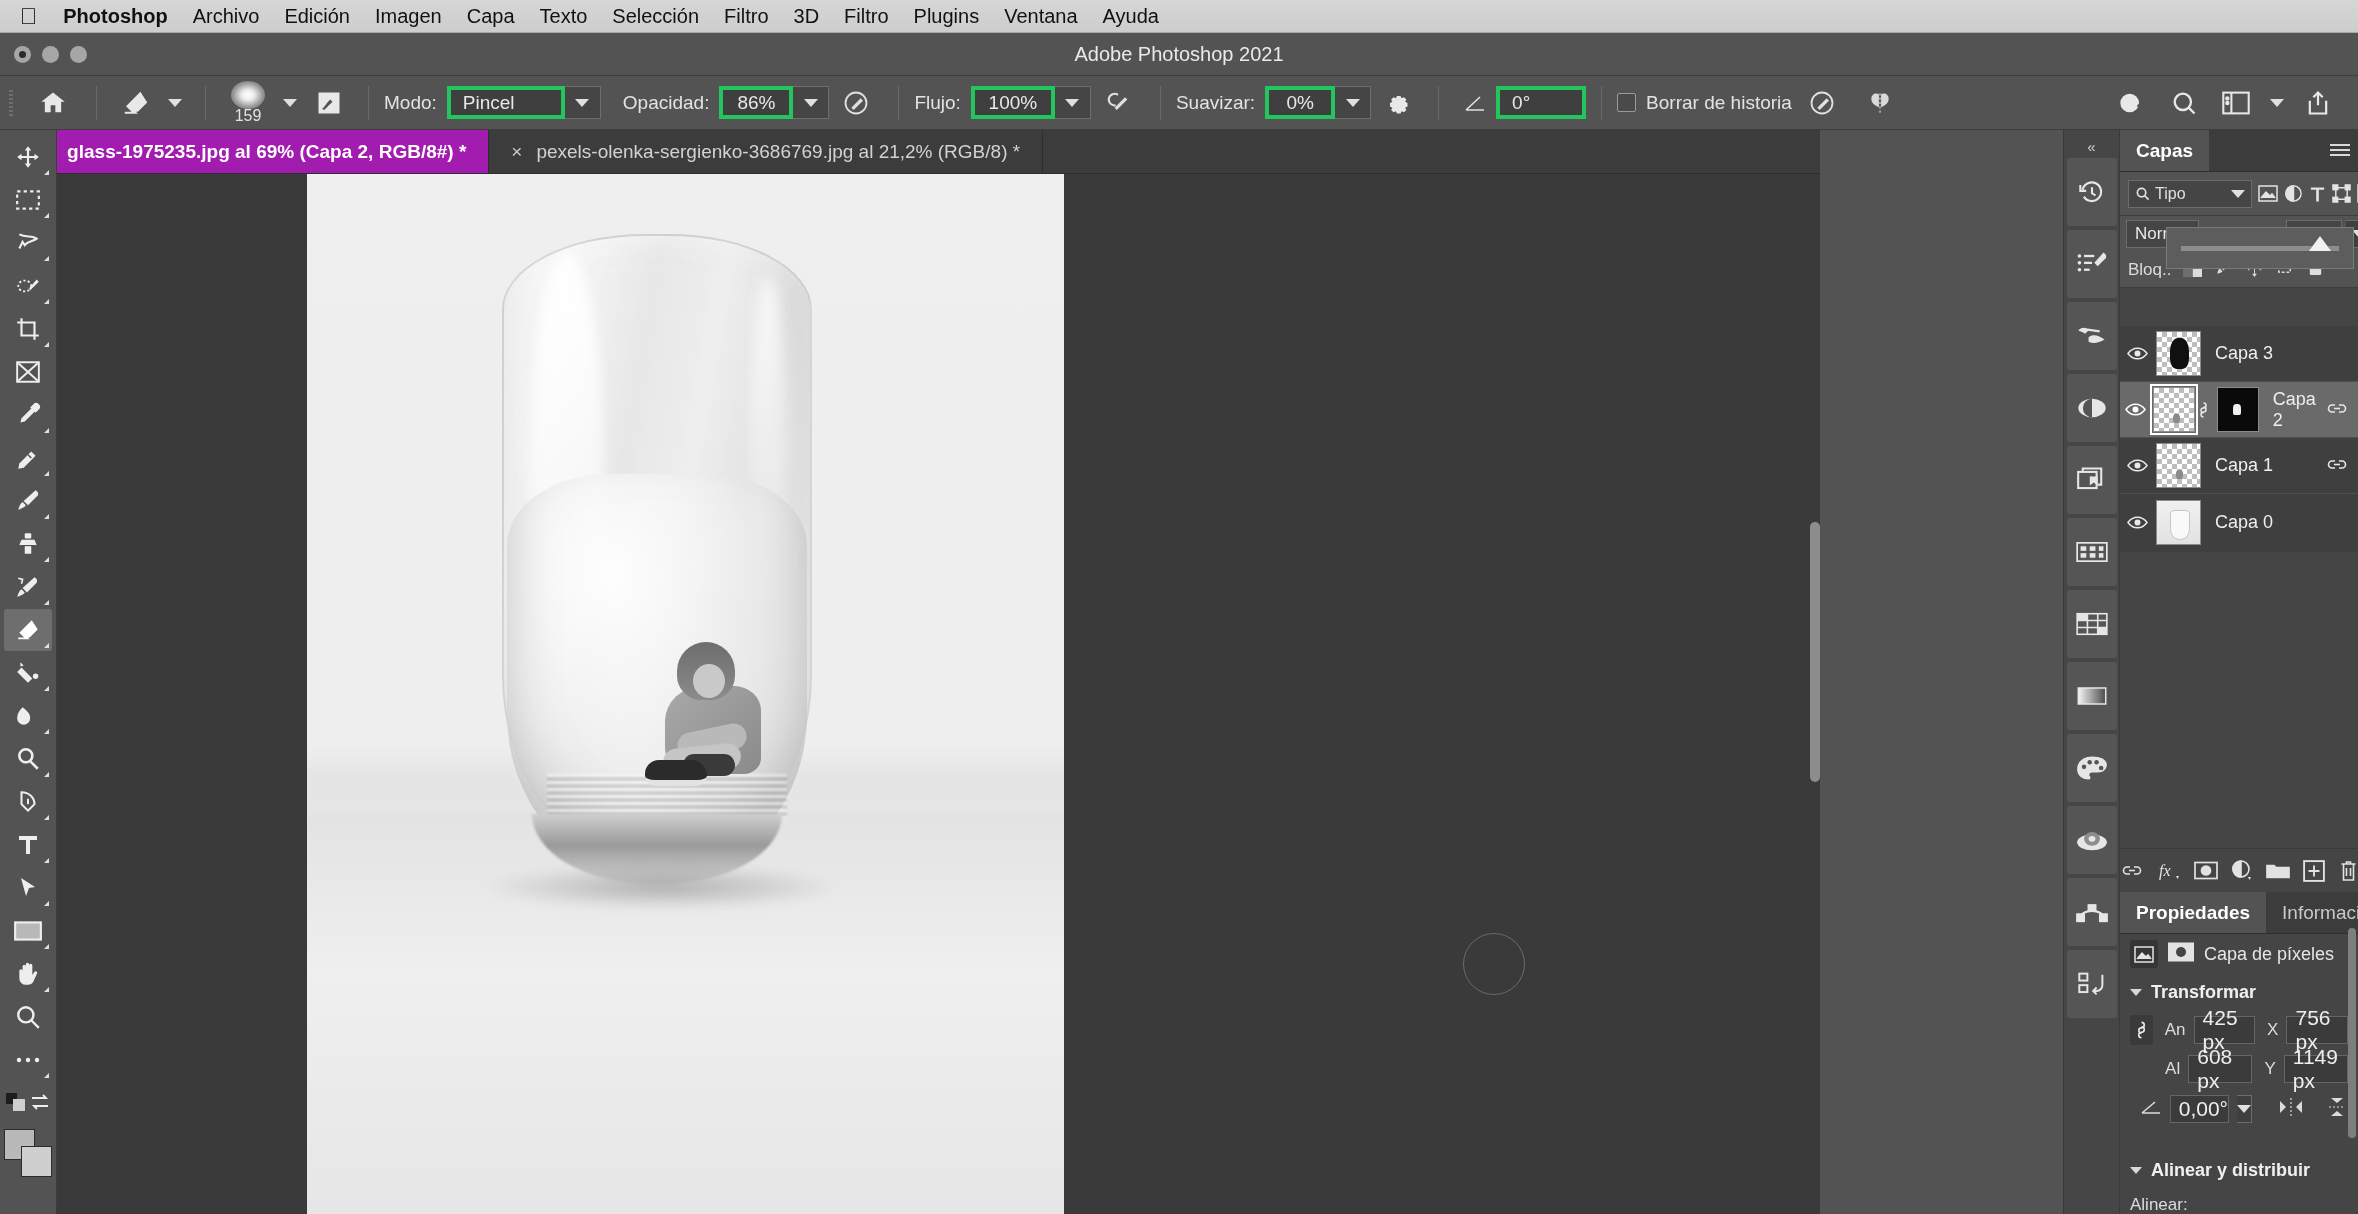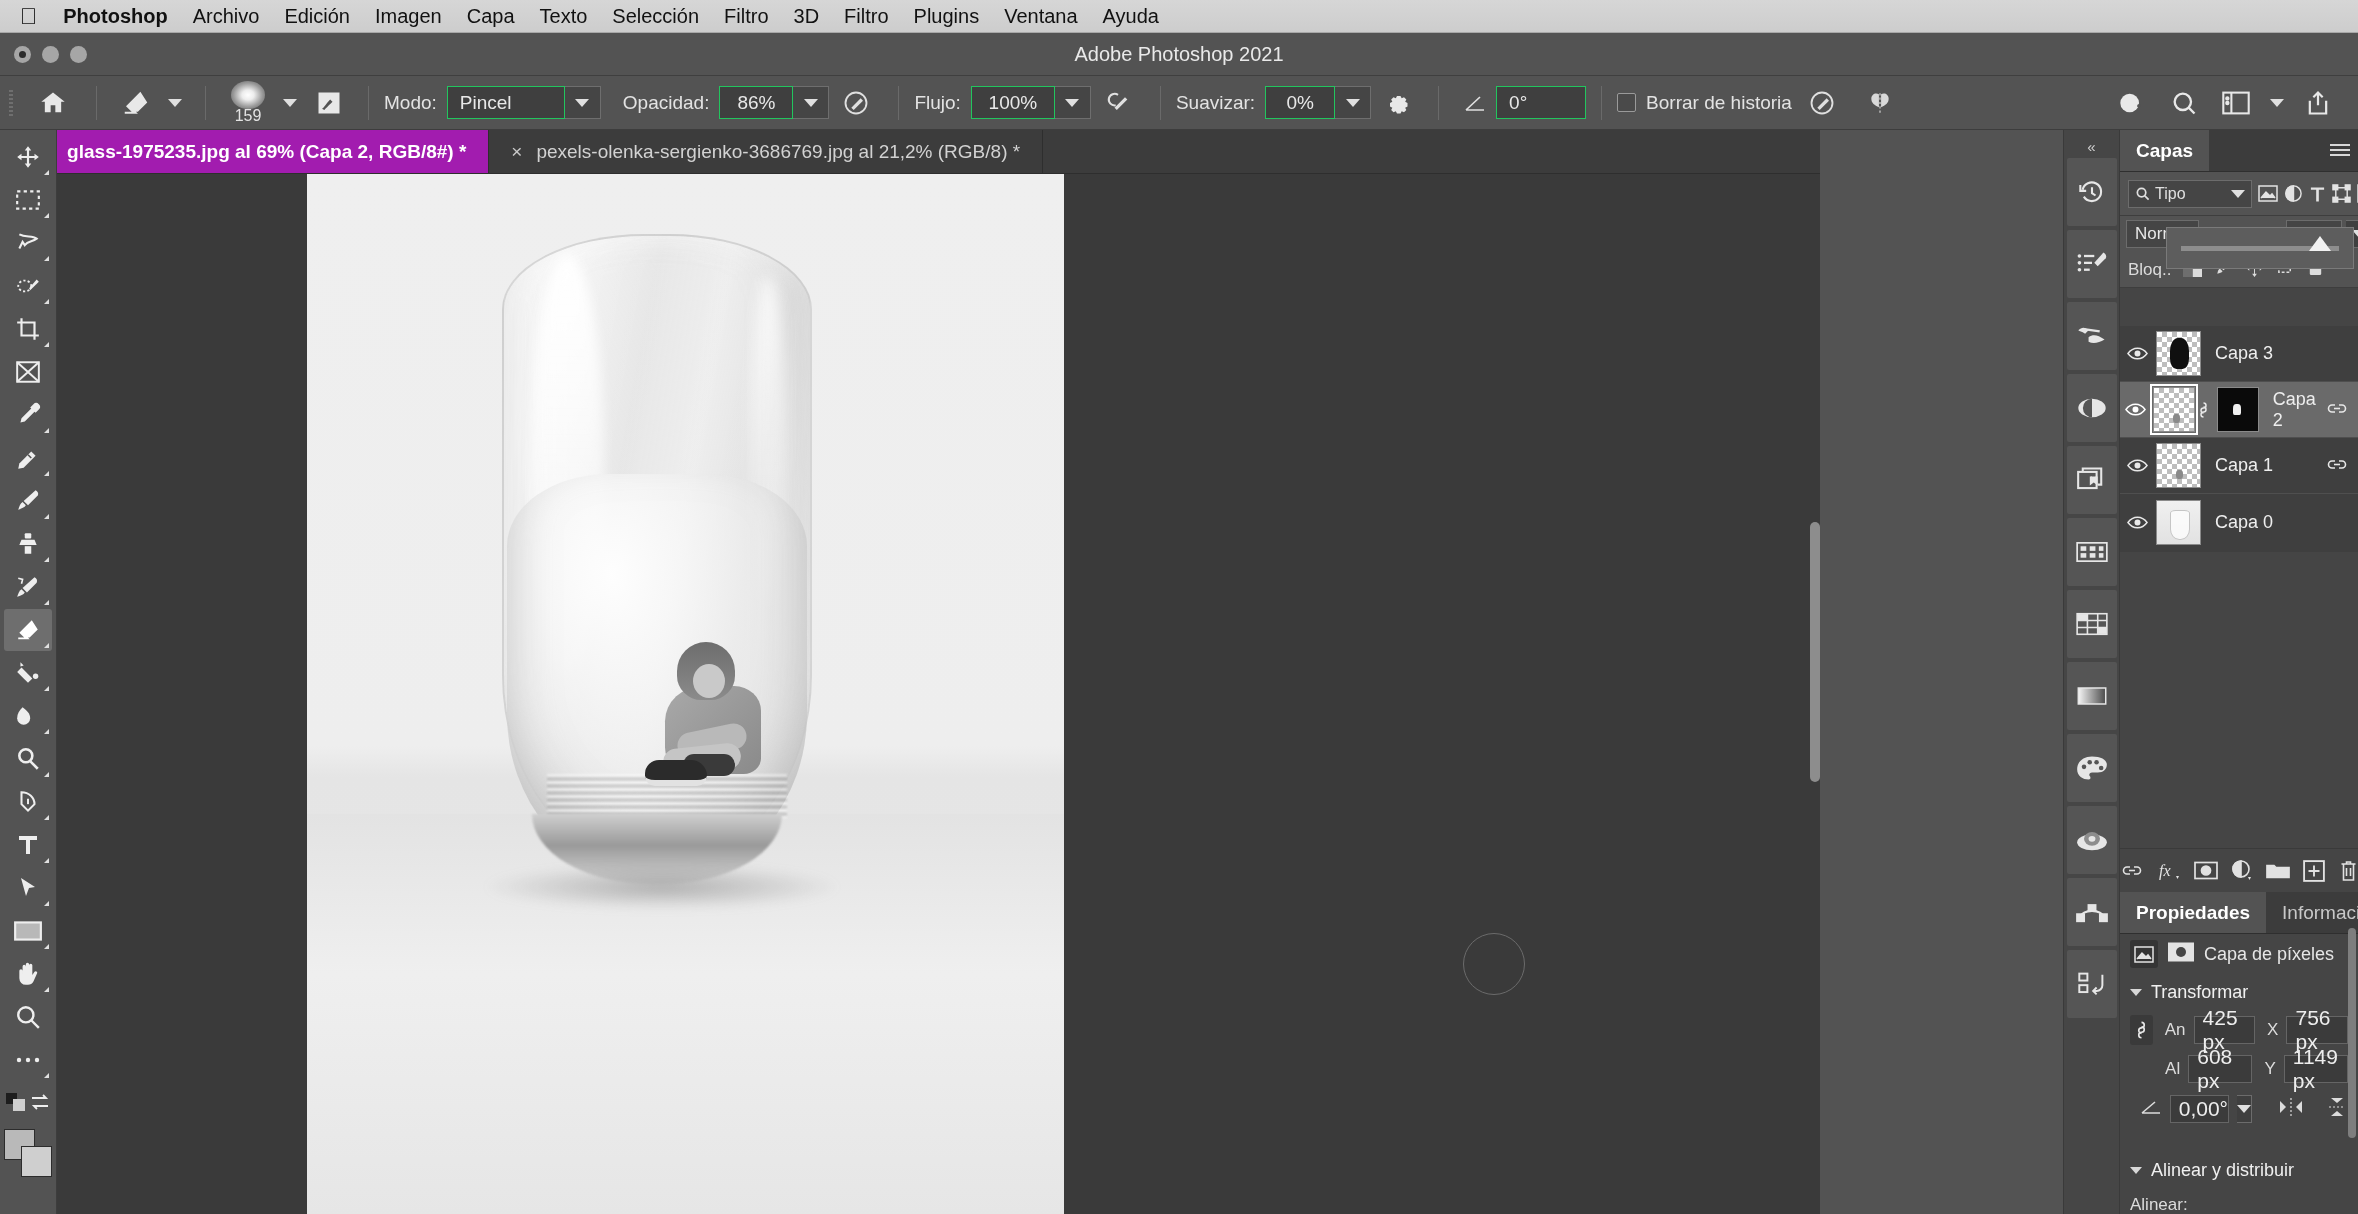--- a/index.html
+++ b/index.html
@@ -44,21 +44,21 @@
     display: flex; align-items: center; color: #e3e3e3; font-size: 19px;
   }
   .grip { width: 16px; height: 26px; margin: 0 5px 0 4px;
     background-image: repeating-linear-gradient(to bottom, #787878 0 2px, transparent 2px 4px);
     background-size: 4px 100%; background-repeat: no-repeat; background-position: 5px 0; opacity:.75;}
   .ob-sep { width: 1px; height: 34px; background: #6a6a6a; margin: 0 15px; }
   .ob-item { display: flex; align-items: center; }
   .ob-label { margin-right: 10px; white-space: nowrap; }
   .caretbox { width: 30px; height: 34px; display:flex; align-items:center; justify-content:center; cursor:pointer; }
   .field {
-    background: #454545; border: 1px solid #22c55e; color: #e8e8e8;
+    background: #454545; border: 4px solid #22c55e; color: #e8e8e8;
     height: 33px; display: flex; align-items: center; padding: 0 12px;
     font-size: 19px; min-width: 60px;
   }
   .field.dark { background: #3f3f3f; }
   .combo { display: flex; align-items: stretch; }
   .combo .btn {
     background: #454545; border: 1px solid #6e6e6e; border-left: none; width: 36px;
     display: flex; align-items: center; justify-content: center; cursor: pointer;
   }
   .chev { width: 0; height: 0; border-left: 7px solid transparent; border-right: 7px solid transparent; border-top: 8px solid #e0e0e0; }
@@ -254,21 +254,21 @@
     display:flex; align-items:center; justify-content: center; gap: 13px; border-top:1px solid #3a3a3a; }
   .lfb { width: 26px; height: 26px; display:flex; align-items:center; justify-content:center; cursor:pointer; }
 
   
   .propspanel { position:absolute; left: 0; top: 762px; width: 238px; height: 452px; background: #454545; }
   .prow { height: 40px; display:flex; align-items:center; padding: 0 10px; gap: 10px;
     font-size: 18px; color: #e6e6e6; }
   .ptypeicon { width: 28px; height: 28px; background: #353535; border-radius: 3px;
     display:flex; align-items:center; justify-content:center; }
   .psec { display:flex; align-items:center; gap:9px; padding: 0 10px; height: 36px;
-    font-size: 18px; font-weight: normal; color: #f0f0f0; }
+    font-size: 18px; font-weight: bold; color: #f0f0f0; }
   .tw { width:0;height:0; border-left:6px solid transparent; border-right:6px solid transparent; border-top: 7px solid #d8d8d8; }
   .tfrow { display:flex; align-items:center; gap: 8px; padding: 0 10px; height: 34px; font-size: 17px; color:#dcdcdc; }
   .tfield { width: 78px; height: 28px; background: #3b3b3b; border: 1px solid #656565; color: #eee;
     display:flex; align-items:center; padding-left: 8px; font-size:21px; }
   .linkbtn { width: 30px; height: 30px; background: #3a3a3a; border-radius:3px; display:flex; align-items:center; justify-content:center; }
   .pscroll { position:absolute; right: 2px; top: 36px; width: 8px; height: 210px; background: #7e7e7e; border-radius:4px; }
 </style>
 </head>
 <body>
 

